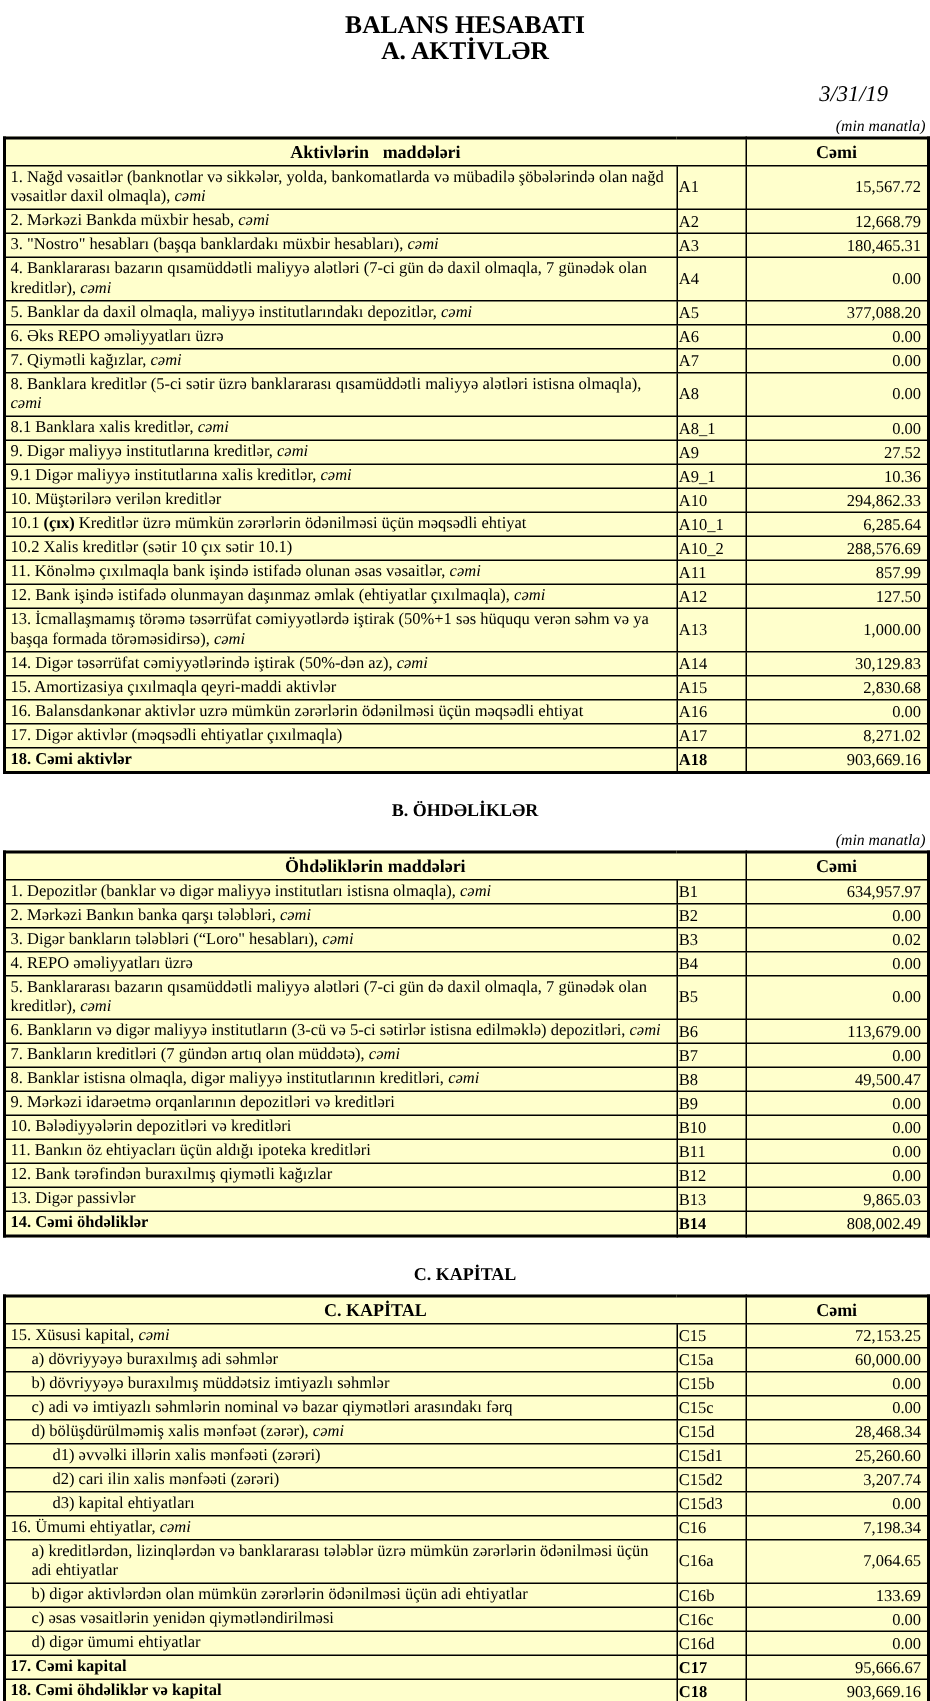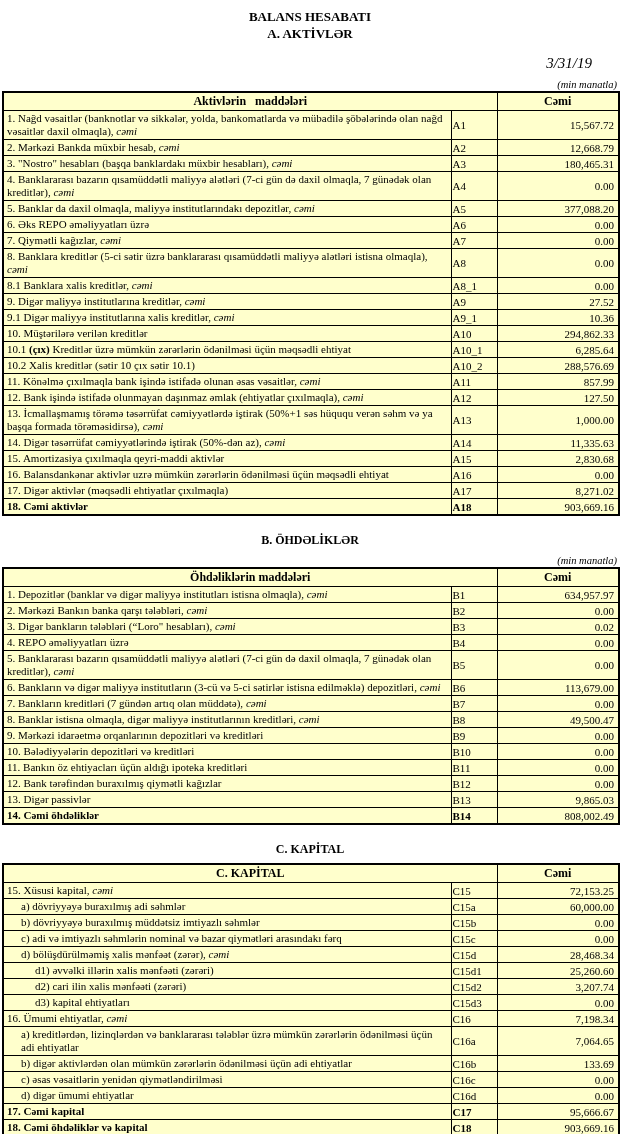--- a/index.html
+++ b/index.html
@@ -6,21 +6,21 @@
     --cell-bg:#FFFFCC;
     --border:#000000;
   }
   html,body{margin:0;padding:0;background:#ffffff;}
   body{
     width:620px;
     font-family:"Liberation Serif","DejaVu Serif",serif;
     color:#000;
   }
   .page{padding:8px 0 6px 0;}
-  .doc-title{text-align:center;font-weight:bold;font-size:13px;line-height:17px;}
+  .doc-title{text-align:center;font-weight:bold;font-size:17px;line-height:17px;}
   .date-line{
     text-align:right;font-style:italic;font-size:15px;
     margin:13px 28px 0 0;
   }
   .unit-note{
     text-align:right;font-style:italic;font-size:10.5px;
     margin:7px 3px 1px 0;
     padding-left:24px;
   }
   .section-heading{
@@ -166,21 +166,21 @@
           <td class="c-value">127.50</td>
         </tr>
         <tr>
           <td class="c-label">13. İcmallaşmamış törəmə təsərrüfat cəmiyyətlərdə iştirak (50%+1 səs hüququ verən səhm və ya başqa formada törəməsidirsə), <i>cəmi</i></td>
           <td class="c-code">A13</td>
           <td class="c-value">1,000.00</td>
         </tr>
         <tr>
           <td class="c-label">14. Digər təsərrüfat cəmiyyətlərində iştirak (50%-dən az), <i>cəmi</i></td>
           <td class="c-code">A14</td>
-          <td class="c-value">11,335.63</td>
+          <td class="c-value">30,129.83</td>
         </tr>
         <tr>
           <td class="c-label">15. Amortizasiya çıxılmaqla qeyri-maddi aktivlər</td>
           <td class="c-code">A15</td>
           <td class="c-value">2,830.68</td>
         </tr>
         <tr>
           <td class="c-label">16. Balansdankənar aktivlər uzrə mümkün zərərlərin ödənilməsi üçün məqsədli ehtiyat</td>
           <td class="c-code">A16</td>
           <td class="c-value">0.00</td>

